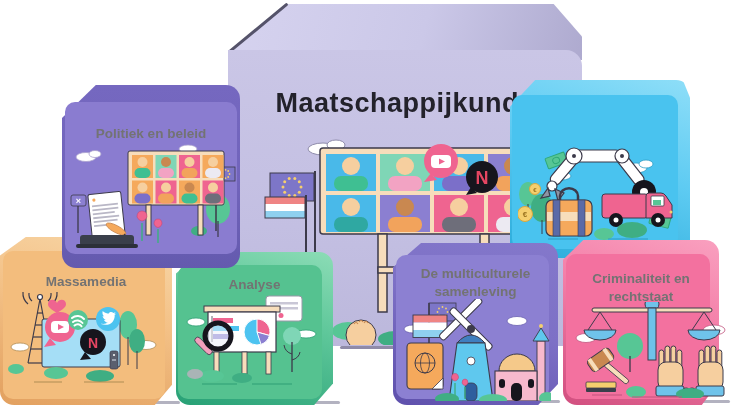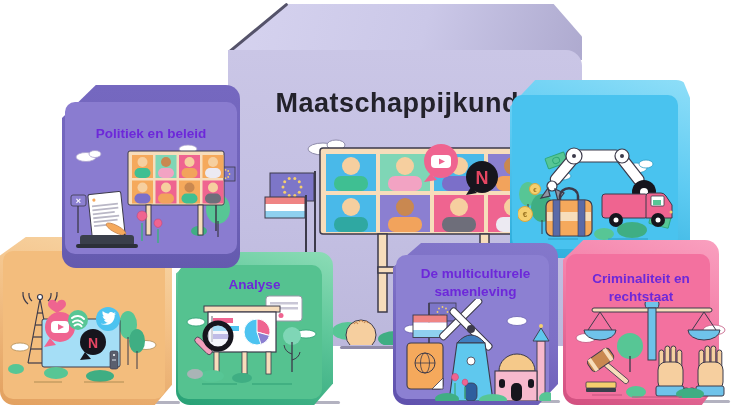--- a/index.html
+++ b/index.html
@@ -15,21 +15,21 @@
   .c-front{left:228px;top:50px;width:354px;height:296px;border-radius:0 16px 14px 14px;
     background:linear-gradient(180deg,#cac6e6 0%,#c3bfe2 60%,#bcb8dc 100%);z-index:1;}
   .c-title{left:228px;top:88px;width:354px;text-align:center;font-size:27px;font-weight:700;
     letter-spacing:.5px;z-index:2;}
   .c-illu{left:228px;top:135px;z-index:2;}
   
   .cube{position:absolute;}
   .shell{position:absolute;inset:0;border-radius:14px;}
   .face{position:absolute;border-radius:10px;}
   .clabel{position:absolute;left:0;width:100%;text-align:center;font-size:13.5px;
-    font-weight:700;line-height:1.3;color:#6d28d9;}
+    font-weight:700;line-height:1.3;color:#737373;}
   .cillu{position:absolute;}
   
   #cube-politiek{left:62px;top:85px;width:178px;height:183px;z-index:4;}
   #cube-politiek .shell{clip-path:polygon(19% 0,100% 0,100% 100%,0 100%,0 18%);
     background:linear-gradient(180deg,#7568c0 0%,#7164bb 55%,#645aae 100%);}
   #cube-politiek .face{left:3px;top:17px;right:3px;bottom:14px;background:#8a7cd0;}
   #cube-politiek .clabel{top:40px;}
   
   #cube-mens{left:510px;top:80px;width:180px;height:178px;z-index:3;}
   #cube-mens .shell{clip-path:polygon(14% 0,96% 0,100% 10%,100% 100%,0 100%,0 15%);
@@ -360,20 +360,21 @@
       </g>
       <ellipse cx="114" cy="88" rx="15" ry="8" fill="#3fae83"></ellipse>
       <ellipse cx="86" cy="92" rx="10" ry="6" fill="#57c695"></ellipse>
       <path d="M30 97 h30 M90 97 h40" stroke="#2f9cc4" stroke-width="1.2" fill="none"></path>
     </svg>
   </div>
 
   <div class="cube" id="cube-massamedia">
     <div class="shell"></div>
     <div class="face"></div>
+    <div class="clabel">Massamedia</div>
     <svg class="cillu" style="left:4px;top:50px;" width="162" height="108" viewBox="0 0 162 108">
       <g stroke="#3c3a4a" stroke-width="1.2" fill="none">
         <line x1="36" y1="12" x2="24" y2="76"></line>
           <line x1="36" y1="12" x2="48" y2="76"></line>
         <line x1="33" y1="26" x2="39" y2="26"></line>
           <line x1="31" y1="38" x2="41" y2="38"></line>
         <line x1="29" y1="50" x2="43" y2="50"></line>
           <line x1="27" y1="62" x2="45" y2="62"></line>
         <line x1="24" y1="76" x2="48" y2="76"></line>
         <circle cx="36" cy="10" r="2.5" fill="#fff"></circle>

